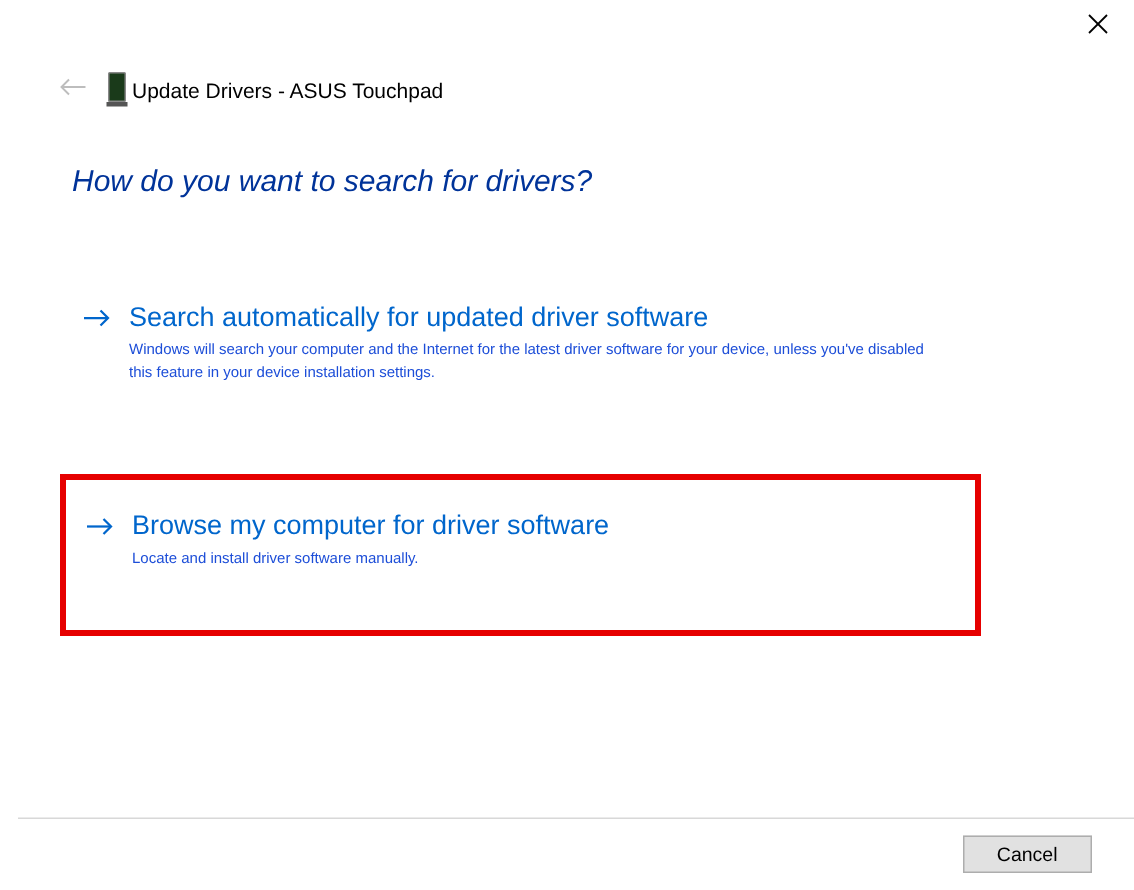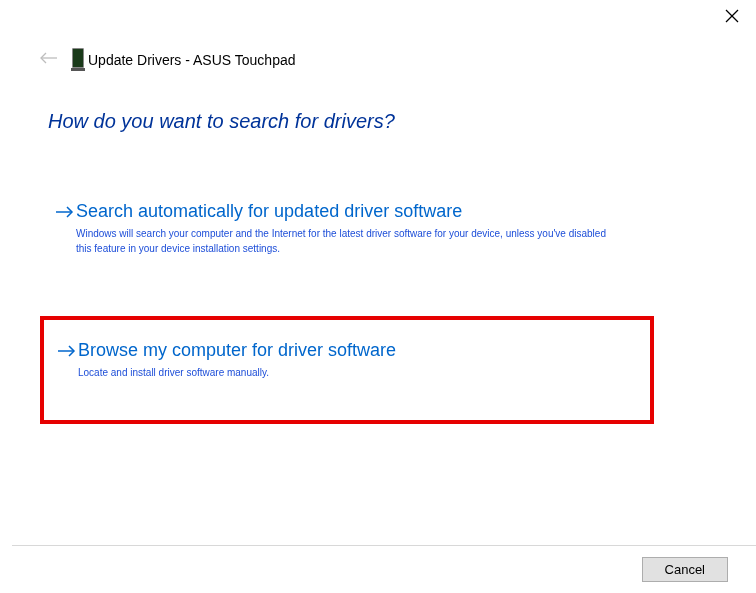--- a/index.html
+++ b/index.html
@@ -77,21 +77,21 @@
     .heading {
       font-size: 20px;
       color: #003399;
       font-weight: 400;
       margin-bottom: 58px;
       font-style: italic;
     }
     .option {
       display: flex;
       align-items: flex-start;
-      gap: 2px;
+      gap: 12px;
       padding: 10px 8px;
       cursor: pointer;
     }
     .option-arrow {
       color: #0066cc;
       font-size: 18px;
       line-height: 22px;
       flex-shrink: 0;
       margin-top: 1px;
     }

